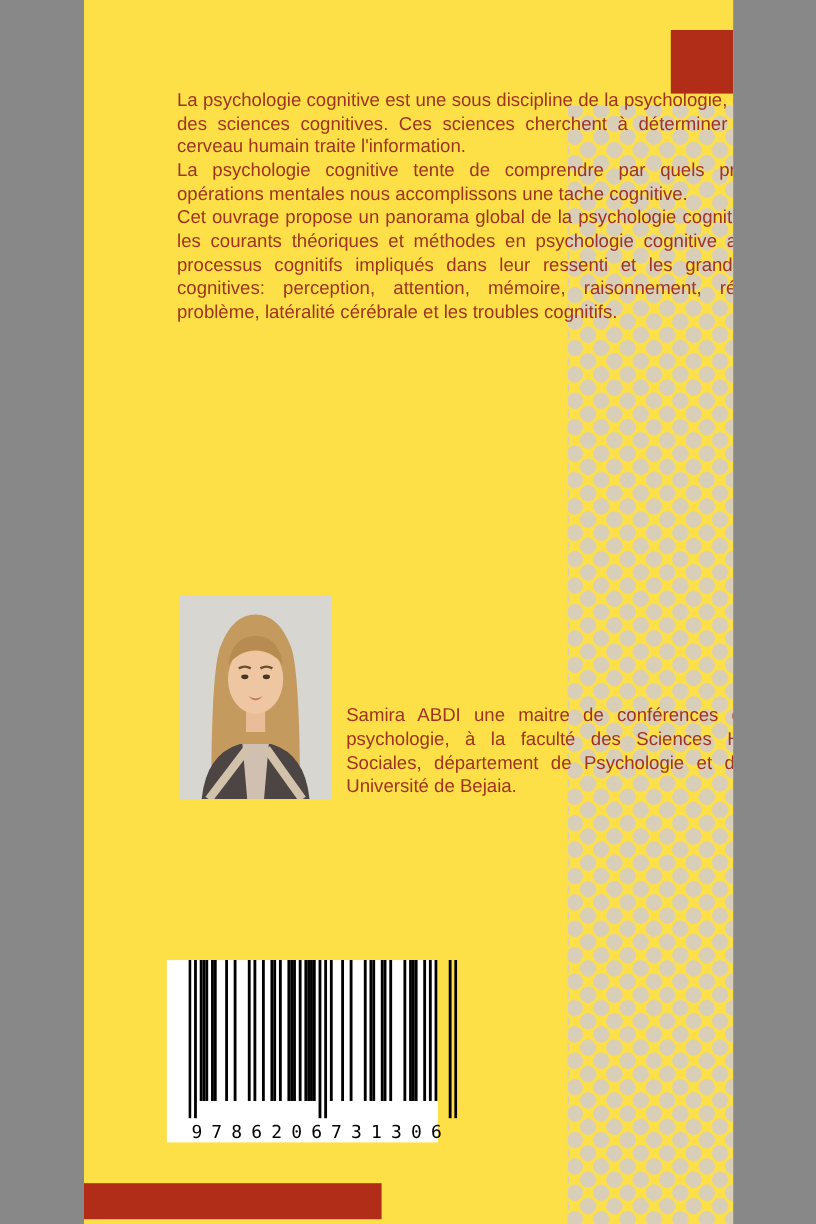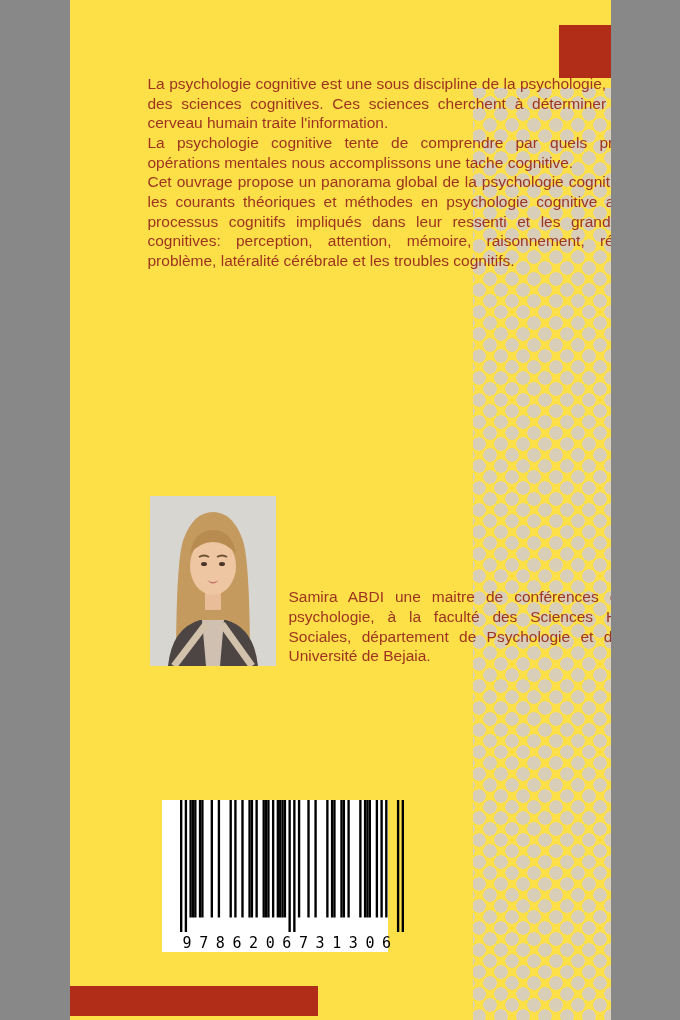--- a/index.html
+++ b/index.html
@@ -61,21 +61,21 @@
   .bio{
     color:var(--text-red);
     font-size:15.5px;
     line-height:1.27;
     text-align:justify;
     flex:1;
   }
   .bio p{margin:0;}
   .barcode{
     position:absolute;
-    left:92px; top:800px;
+    left:69px; top:800px;
     width:226px;
     background:#fff;
     padding-left:18px;
   }
   .barcode svg{
     display:block;
     width:224px; height:132px;
     fill:#000;
   }
   .barcode-digits{

